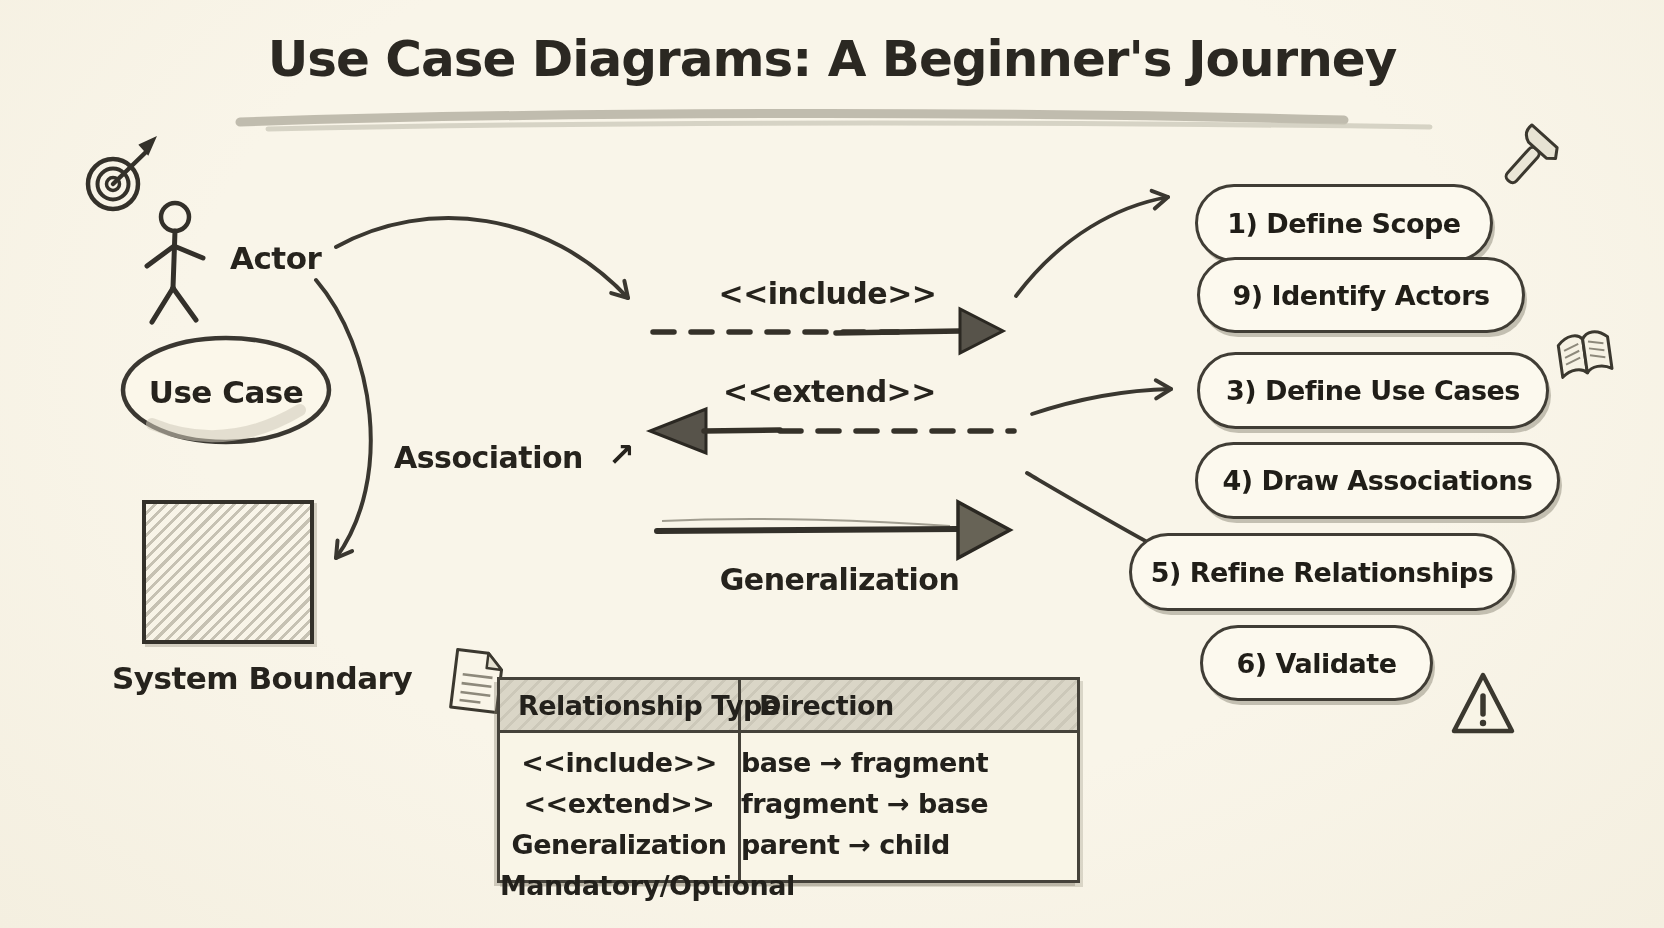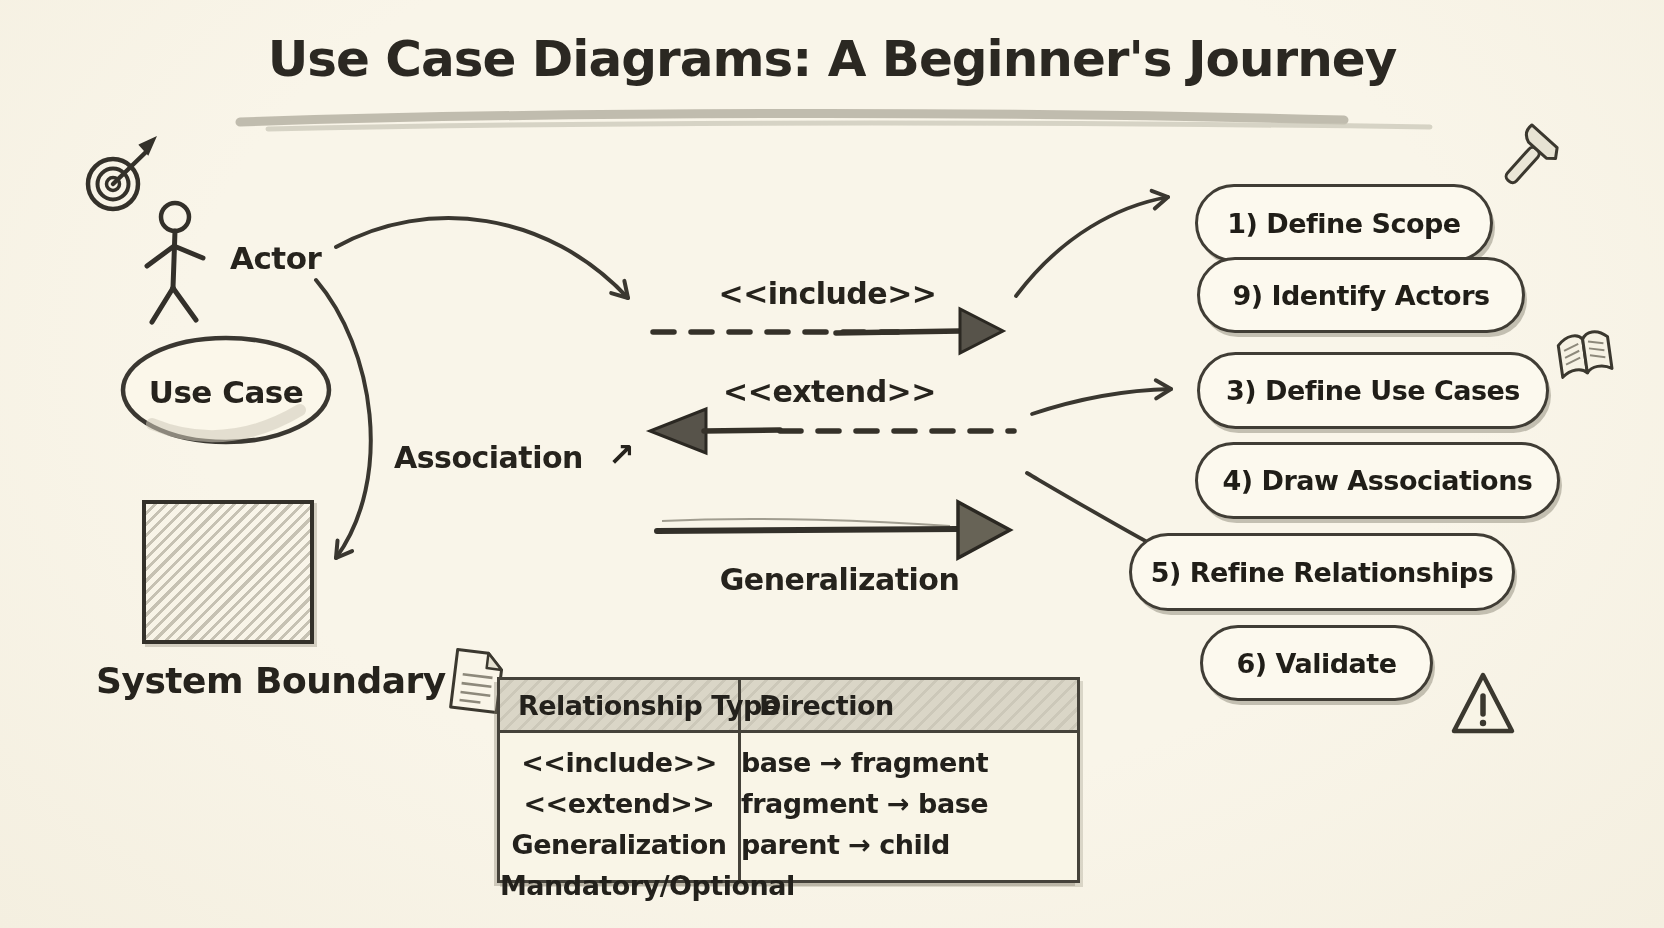--- a/index.html
+++ b/index.html
@@ -143,21 +143,21 @@
 
   <div class="label" style="left:230px;top:240px;font-size:31px">Actor</div>
 
   <div class="label center" style="left:126px;top:374px;width:200px;font-size:31px">Use Case</div>
 
   <div class="label assoc" style="left:394px;top:438px;font-size:30px">
     <span>Association</span>
     <span class="assoc-arrow">↗</span>
   </div>
 
-  <div class="label center" style="left:96px;top:660px;width:285px;font-size:36px">System Boundary</div>
+  <div class="label center" style="left:112px;top:660px;width:285px;font-size:31px">System Boundary</div>
 
   <div class="label center" style="left:700px;top:276px;width:255px;font-size:30px">&lt;&lt;include&gt;&gt;</div>
 
   <div class="label center" style="left:702px;top:374px;width:255px;font-size:30px">&lt;&lt;extend&gt;&gt;</div>
 
   <div class="label center" style="left:712px;top:562px;width:255px;font-size:30px">Generalization</div>
 
   <div class="pill" style="left:1195px;top:184px;width:268px;height:72px">
     <span>1) Define Scope</span>
   </div>

